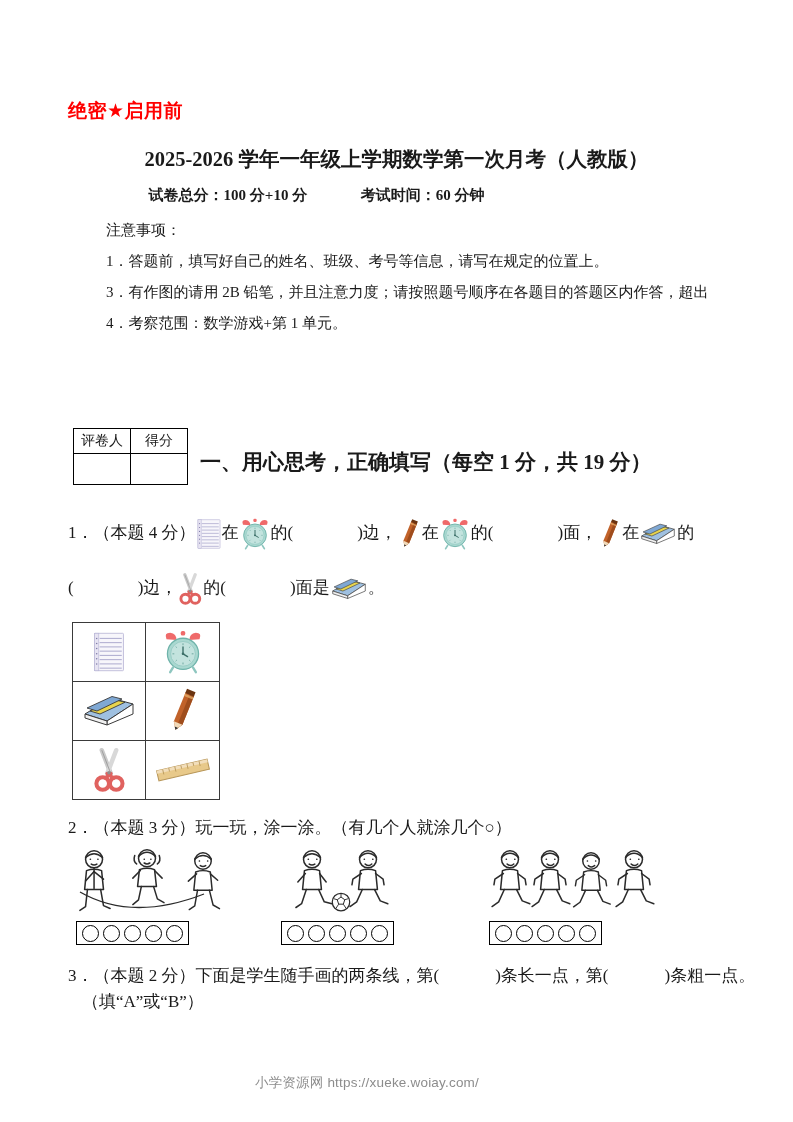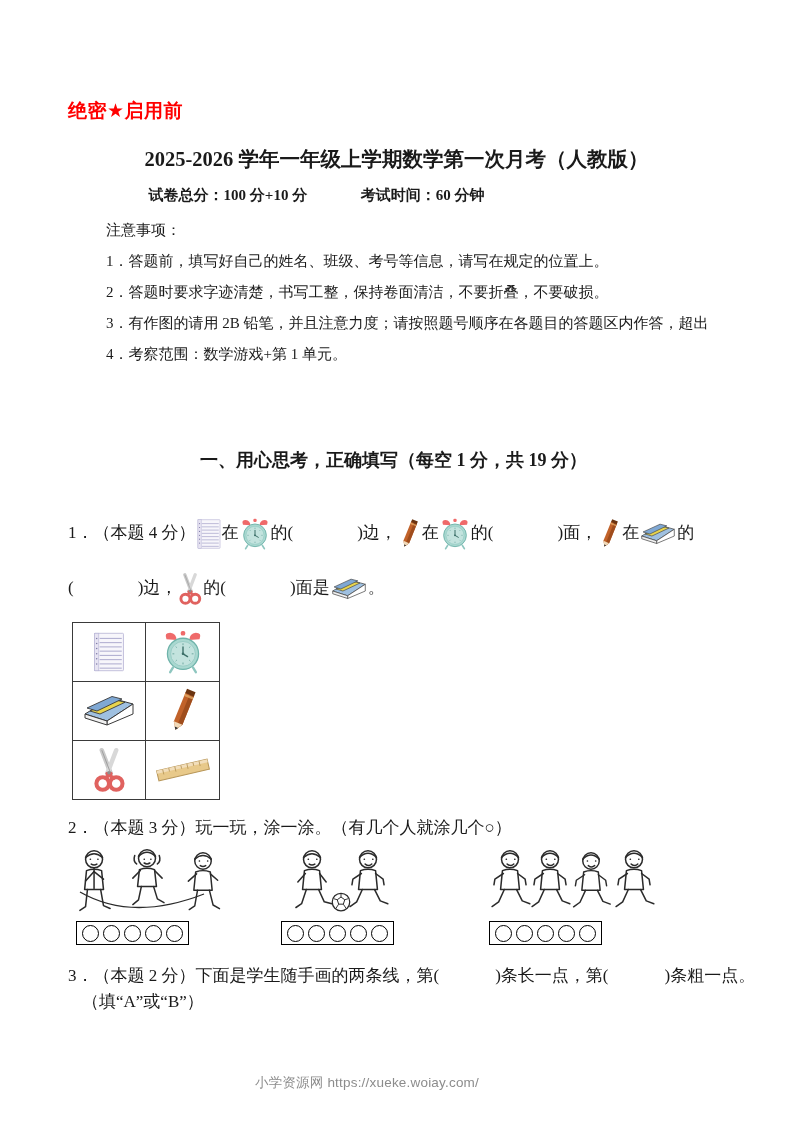--- a/index.html
+++ b/index.html
@@ -80,21 +80,21 @@
     height: 24px;
     padding: 0;
   }
   .grade-table td.blank { height: 30px; }
 
   
   .section-head {
     position: absolute;
     left: 200px;
     top: 448px;
-    font-size: 18px;
+    font-size: 21px;
     font-weight: bold;
   }
 
   
   .q {
     position: absolute;
     font-size: 17px;
     line-height: 26px;
     white-space: nowrap;
   }
@@ -375,25 +375,36 @@
   <div class="doc-title">2025-2026 学年一年级上学期数学第一次月考（人教版）</div>
   <div class="subline">
     <span>试卷总分：100 分+10 分</span>
     <span class="gap"></span>
     <span>考试时间：60 分钟</span>
   </div>
 
   <div class="notice-block">
     <p>注意事项：</p>
     <p>1．答题前，填写好自己的姓名、班级、考号等信息，请写在规定的位置上。</p>
-    <p>2．答题时要求字迹清楚，书写工整，保持卷面清洁，不要折叠，不要破损。</p>
     <p>3．有作图的请用 2B 铅笔，并且注意力度；请按照题号顺序在各题目的答题区内作答，超出</p>
     <p>4．考察范围：数学游戏+第 1 单元。</p>
   </div>
 
+  <table class="grade-table">
+    <tbody>
+        <tr>
+      <td>评卷人</td>
+      <td>得分</td>
+    </tr>
+    <tr>
+      <td class="blank"></td>
+      <td class="blank"></td>
+    </tr>
+  </tbody>
+    </table>
 
   <div class="section-head">一、用心思考，正确填写（每空 1 分，共 19 分）</div>
 
   <div class="q q1a">
     <span>1．（本题 4 分）</span><span class="ico"><svg width="26" height="32">
           <use href="#sym-notebook"></use>
         </svg></span><span>在</span><span class="ico"><svg width="32" height="32">
           <use href="#sym-clock"></use>
         </svg></span><span>的(</span><span class="blankspace"></span><span>)边，</span><span class="ico"><svg width="25" height="32">
           <use href="#sym-pencil"></use>

